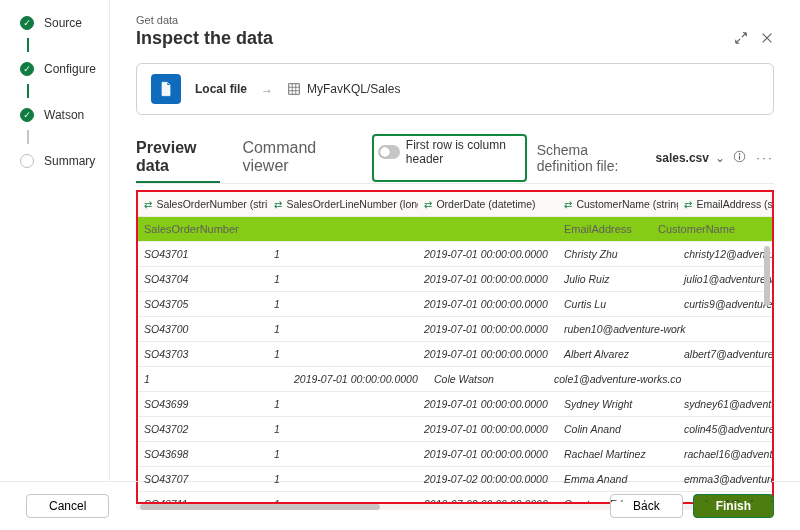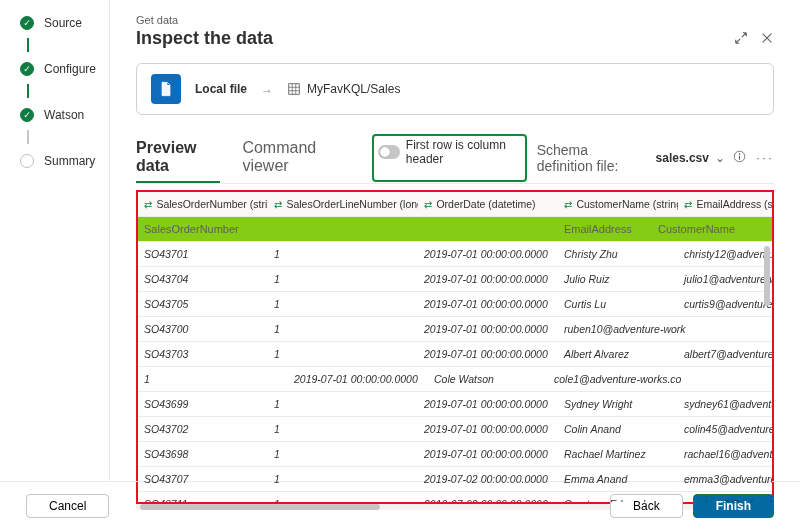--- a/index.html
+++ b/index.html
@@ -52,21 +52,21 @@
   .c3 { flex:0 0 120px; }
   .c4 { flex:1 1 auto; }
   .dt-ico { color:#107c41; font-size:10px; }
   .grid-body { max-height:260px; overflow:auto;font-style:italic; }
   .grid-row .cell { font-size:10.5px; color:#323130; }
   .scroll-x { height:8px; background:#f3f2f1; display:flex; align-items:center; }
   .thumb-x { width:240px; height:6px; background:#c8c6c4; border-radius:3px; margin-left:4px;}
   .footer { border-top:1px solid #edebe9; padding:12px 26px; display:flex; align-items:center; }
   .btn { border:1px solid #c8c6c4; background:#fff; padding:4px 22px; border-radius:4px; font-size:12px; cursor:pointer; }
   .footer .spacer { flex:1; }
-  .btn.primary { background:#0369a1; border-color:#107c41; color:#fff; font-weight:600; }
+  .btn.primary { background:#4d7c0f; border-color:#107c41; color:#fff; font-weight:600; }
   .btn + .btn { margin-left:10px; }
   .vscroll { width:6px; background:#c8c6c4; border-radius:3px; align-self:flex-start; margin-top:2px; height:60px; position:absolute; right:2px; top:2px;}
   .grid-body-wrap { position:relative; }
 </style>
 </head>
 <body>
 
 <div class="app">
   <div class="main">
     <div class="stepper" id="stepper">

